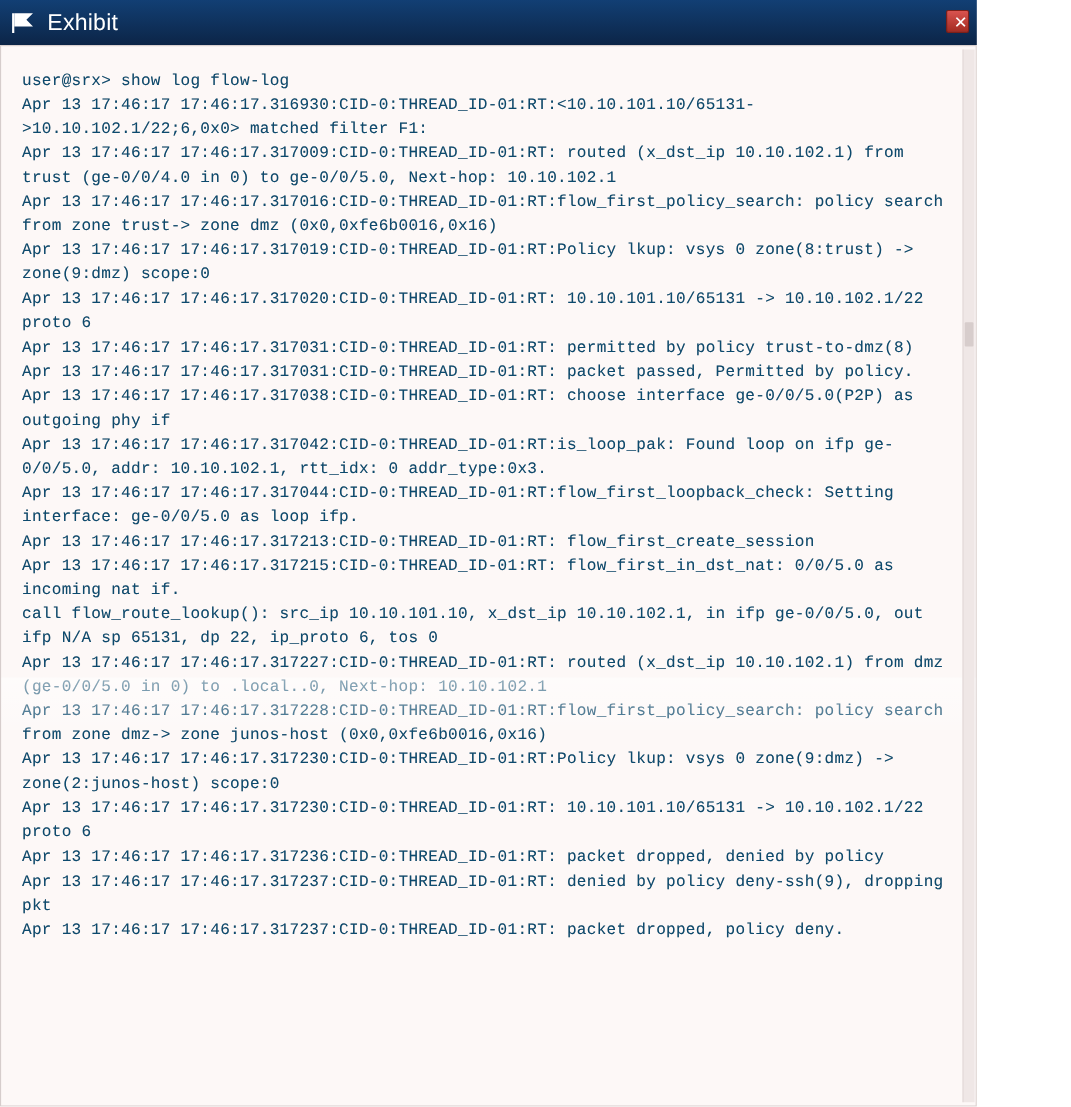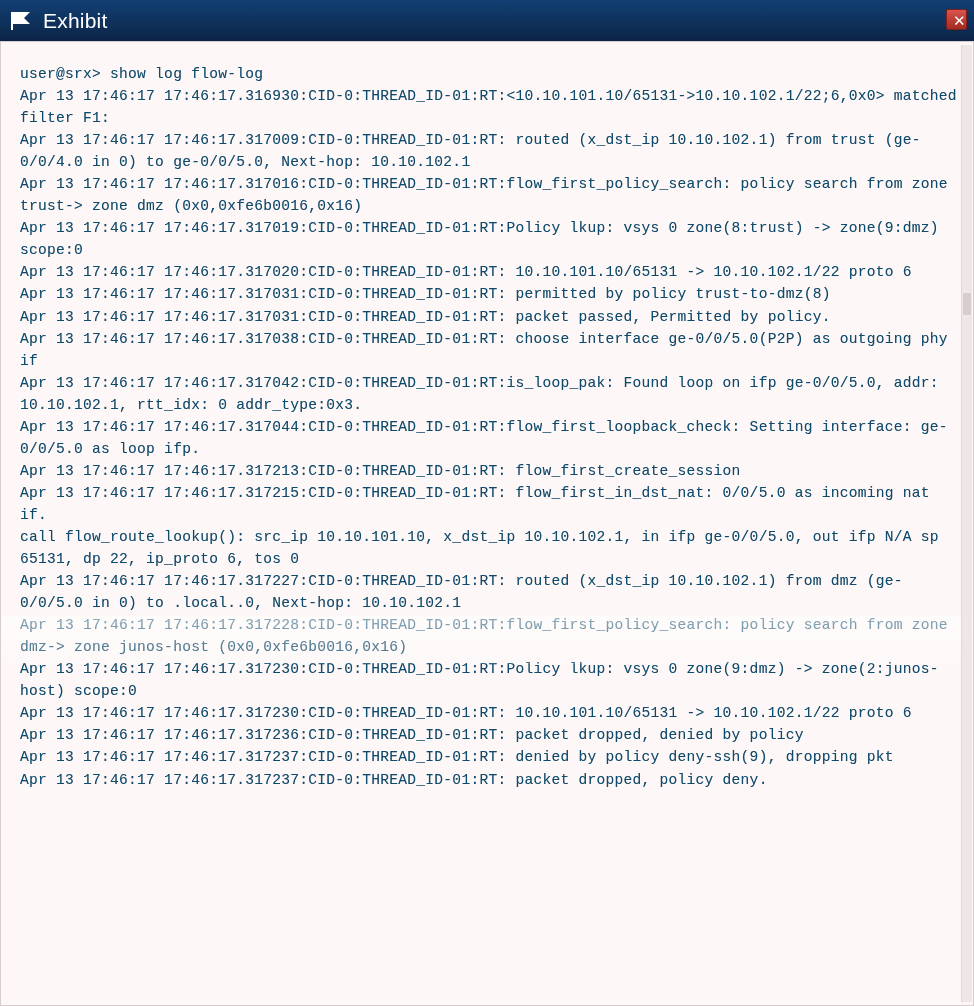--- a/index.html
+++ b/index.html
@@ -7,21 +7,21 @@
     padding: 0;
     background: #ffffff;
   }
   body {
     width: 974px;
     height: 1006px;
     font-family: "Liberation Sans", sans-serif;
     overflow: hidden;
   }
   .window {
-    width: 974px;
+    width: 888px;
     height: 1006px;
     position: relative;
     background: #f3eceb;
     display: flex;
     flex-direction: column;
   }
   .titlebar {
     height: 41px;
     min-height: 41px;
     background: #0d2c54;

